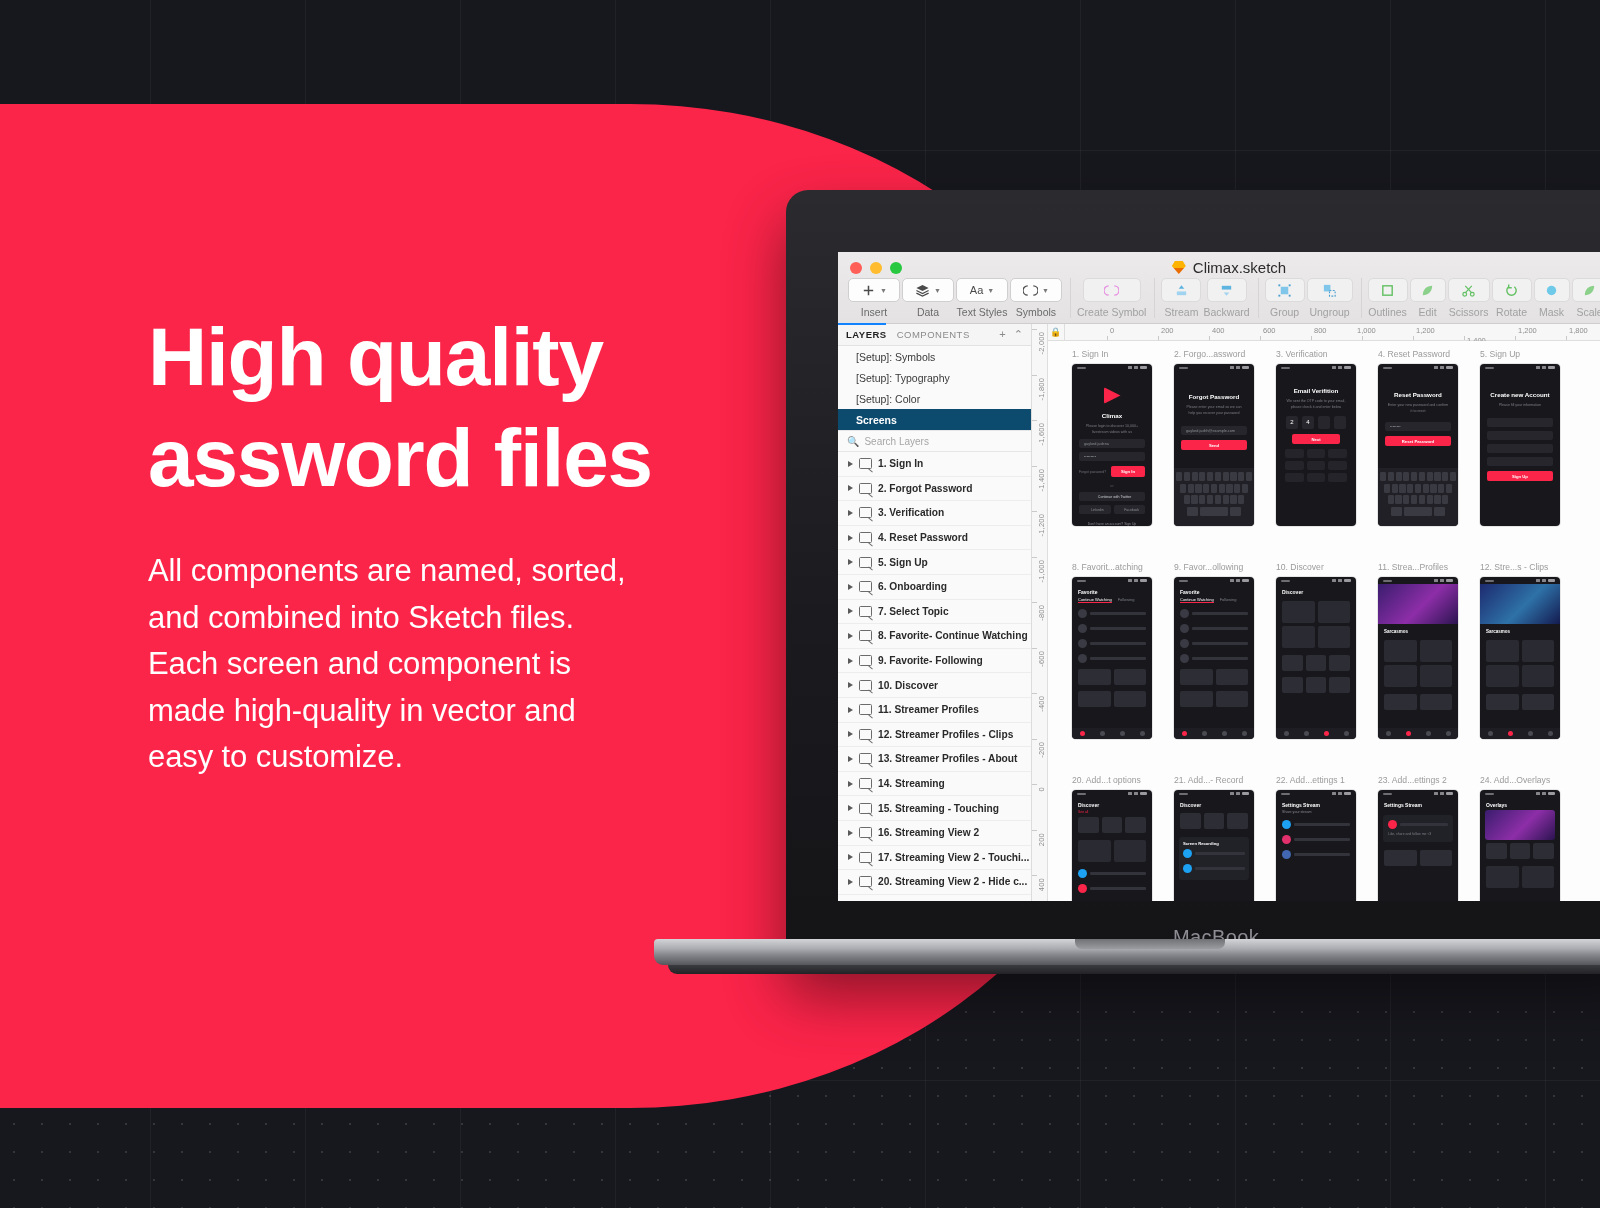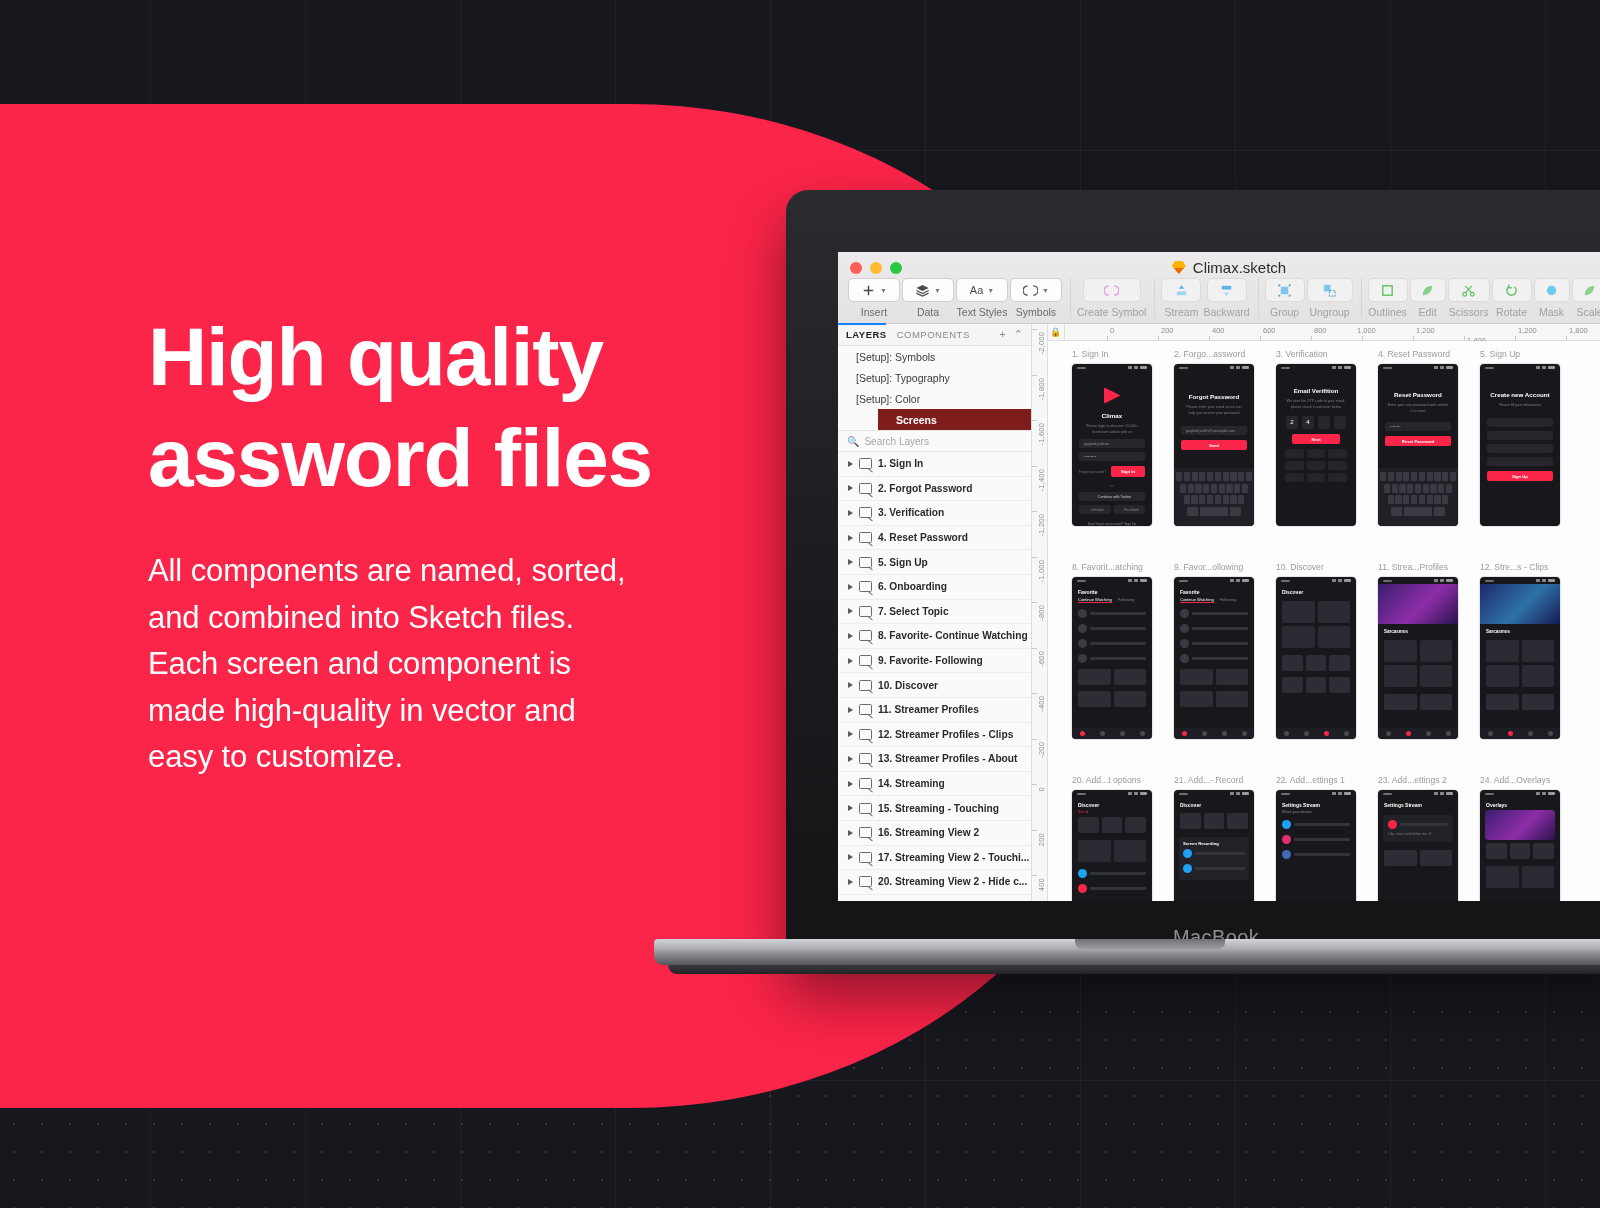--- a/index.html
+++ b/index.html
@@ -147,21 +147,21 @@
     height:22px; display:flex; align-items:center; padding:0 8px;
     border-bottom:1px solid #e2e2e2; background:#f5f5f5; position:relative;
   }
   .ptab{ font-size:9.5px; letter-spacing:.5px; color:#8a8a8a; margin-right:10px; }
   .ptab.active{ color:#1f1f1f; font-weight:700; }
   #ptab-underline{ position:absolute; left:0; top:-1px; width:48px; height:2px; background:#1283ff; }
   .ptool{ margin-left:auto; display:flex; gap:8px; color:#8a8a8a; font-size:11px; }
 
   .setup-row{ height:21px; display:flex; align-items:center; padding-left:18px;
     font-size:10.5px; color:#3a3a3a; }
-  .setup-row.sel{ background:#7f1d1d; color:#fff; font-weight:600;margin-left:40px; }
+  .setup-row.sel{ background:#0c4a6e; color:#fff; font-weight:600; }
 
   #search-row{
     height:22px; display:flex; align-items:center; gap:5px; padding-left:9px;
     border-top:1px solid #e6e6e6; border-bottom:1px solid #e6e6e6; background:#fafafa;
   }
   #search-row .sicon{ color:#9a9a9a; font-size:10px; }
   #search-ph{ font-size:10px; color:#a6a6a6; }
 
   #layer-list{ flex:1; overflow:hidden; }
   .lrow{

